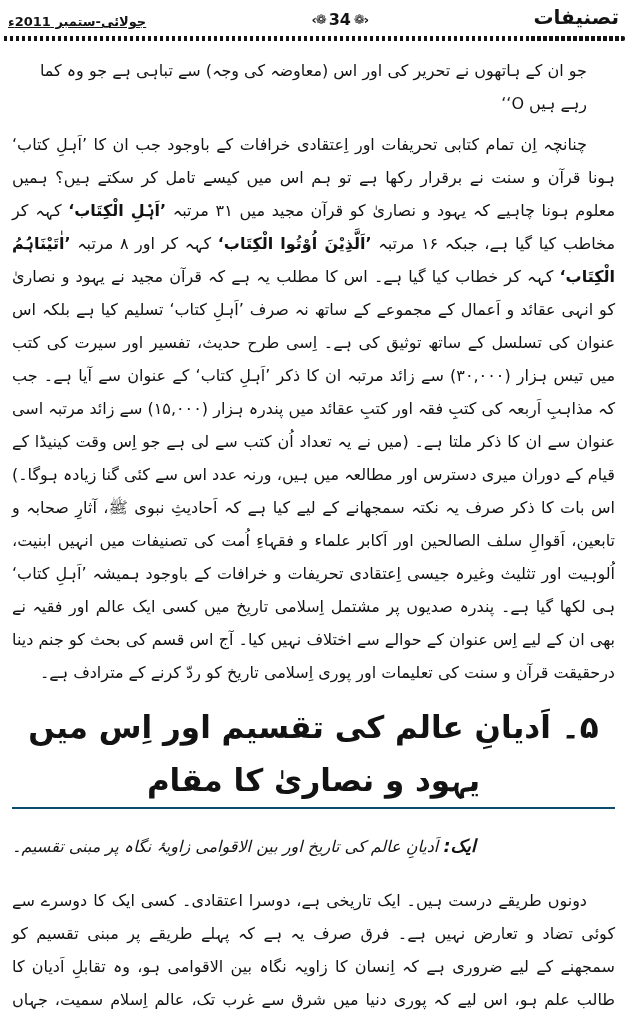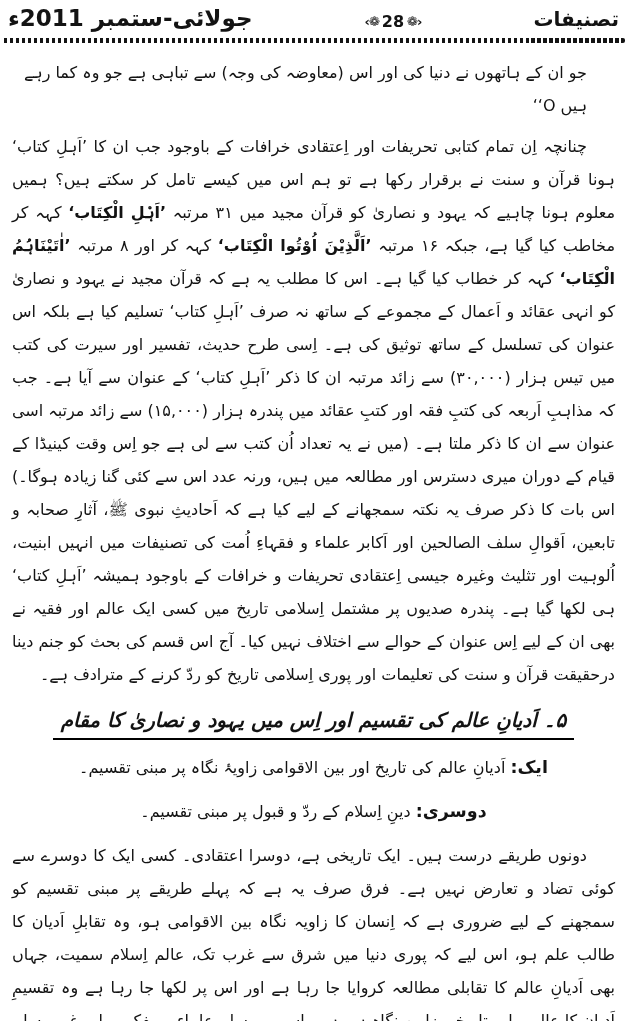--- a/index.html
+++ b/index.html
@@ -17,21 +17,21 @@
   }
   
   .page-header {
     display: flex;
     justify-content: space-between;
     align-items: flex-end;
     padding: 5px 8px 0 8px;
     font-weight: bold;
   }
   .magazine-title { font-size: 20px; letter-spacing: 0.5px; }
-  .issue-date { font-size: 23px; }
+  .issue-date { font-size: 13px; text-decoration: underline; }
   .page-number-wrap {
     direction: ltr;
     font-size: 16px;
     display: flex;
     align-items: center;
     gap: 3px;
   }
   .ornament { font-size: 13px; letter-spacing: -1px; }
   .dotted-rule {
     height: 5px;
@@ -55,65 +55,62 @@
   }
   .para { text-indent: 28px; }
   .b { font-weight: bold; }
   .section-heading-wrap {
     text-align: center;
     margin: 12px 0 10px 0;
   }
   .section-heading {
     display: inline-block;
     font-weight: bold;
-    font-size: 20px;
+    font-size: 31px;
     line-height: 1.7;
-    border-bottom: 2px solid #000000;
+    border-bottom: 2px solid #0c4a6e;
     padding: 0 8px 1px 8px;
-    font-style: italic;
   }
   .division-item {
-    margin: 11px 0;
-    text-align: center;
+    margin: 21px 0;
+    text-align: left;
+    font-style: italic;
   }
   .division-label { font-weight: bold; font-size: 17.5px; }
   .para-last { text-indent: 28px; margin-top: 6px; }
 </style>
 </head>
 <body>
 
 <div class="page">
 
   <div class="page-header">
     <div class="magazine-title">تصنیفات</div>
     <div class="page-number-wrap">
       <span class="ornament">‹❁</span>
-      <span>28</span>
+      <span>34</span>
       <span class="ornament">❁›</span>
     </div>
     <div class="issue-date">جولائی-ستمبر 2011ء</div>
   </div>
 
   <div class="dotted-rule"></div>
 
   <div class="article-body">
 
-    <div class="quote-line">جو ان کے ہاتھوں نے دنیا کی اور اس (معاوضہ کی وجہ) سے تباہی ہے جو وہ کما رہے ہیں O‘‘</div>
+    <div class="quote-line">جو ان کے ہاتھوں نے تحریر کی اور اس (معاوضہ کی وجہ) سے تباہی ہے جو وہ کما رہے ہیں O‘‘</div>
 
     <p class="para"><span>چنانچہ اِن تمام کتابی تحریفات اور اِعتقادی خرافات کے باوجود جب ان کا ’اَہلِ کتاب‘ ہونا قرآن و سنت نے برقرار رکھا ہے تو ہم اس میں کیسے تامل کر سکتے ہیں؟ ہمیں معلوم ہونا چاہیے کہ یہود و نصاریٰ کو قرآن مجید میں ۳۱ مرتبہ </span><span class="b">’اَہْلِ الْکِتَاب‘</span><span> کہہ کر مخاطب کیا گیا ہے، جبکہ ۱۶ مرتبہ </span><span class="b">’اَلَّذِیْنَ اُوْتُوا الْکِتَاب‘</span><span> کہہ کر اور ۸ مرتبہ </span><span class="b">’اٰتَیْنَاہُمُ الْکِتَاب‘</span><span> کہہ کر خطاب کیا گیا ہے۔ اس کا مطلب یہ ہے کہ قرآن مجید نے یہود و نصاریٰ کو انہی عقائد و اَعمال کے مجموعے کے ساتھ نہ صرف ’اَہلِ کتاب‘ تسلیم کیا ہے بلکہ اس عنوان کی تسلسل کے ساتھ توثیق کی ہے۔ اِسی طرح حدیث، تفسیر اور سیرت کی کتب میں تیس ہزار (۳۰,۰۰۰) سے زائد مرتبہ ان کا ذکر ’اَہلِ کتاب‘ کے عنوان سے آیا ہے۔ جب کہ مذاہبِ اَربعہ کی کتبِ فقہ اور کتبِ عقائد میں پندرہ ہزار (۱۵,۰۰۰) سے زائد مرتبہ اسی عنوان سے ان کا ذکر ملتا ہے۔ (میں نے یہ تعداد اُن کتب سے لی ہے جو اِس وقت کینیڈا کے قیام کے دوران میری دسترس اور مطالعہ میں ہیں، ورنہ عدد اس سے کئی گنا زیادہ ہوگا۔) اس بات کا ذکر صرف یہ نکتہ سمجھانے کے لیے کیا ہے کہ اَحادیثِ نبوی ﷺ، آثارِ صحابہ و تابعین، اَقوالِ سلف الصالحین اور اَکابر علماء و فقہاءِ اُمت کی تصنیفات میں انہیں ابنیت، اُلوہیت اور تثلیث وغیرہ جیسی اِعتقادی تحریفات و خرافات کے باوجود ہمیشہ ’اَہلِ کتاب‘ ہی لکھا گیا ہے۔ پندرہ صدیوں پر مشتمل اِسلامی تاریخ میں کسی ایک عالم اور فقیہ نے بھی ان کے لیے اِس عنوان کے حوالے سے اختلاف نہیں کیا۔ آج اس قسم کی بحث کو جنم دینا درحقیقت قرآن و سنت کی تعلیمات اور پوری اِسلامی تاریخ کو ردّ کرنے کے مترادف ہے۔</span></p>
 
     <div class="section-heading-wrap">
       <span class="section-heading">۵۔ اَدیانِ عالم کی تقسیم اور اِس میں یہود و نصاریٰ کا مقام</span>
     </div>
 
 
     <div class="division-item">
       <span class="division-label">ایک:</span><span> اَدیانِ عالم کی تاریخ اور بین الاقوامی زاویۂ نگاہ پر مبنی تقسیم۔</span>
     </div>
 
-    <div class="division-item">
-      <span class="division-label">دوسری:</span><span> دینِ اِسلام کے ردّ و قبول پر مبنی تقسیم۔</span>
-    </div>
 
     <p class="para-last">دونوں طریقے درست ہیں۔ ایک تاریخی ہے، دوسرا اعتقادی۔ کسی ایک کا دوسرے سے کوئی تضاد و تعارض نہیں ہے۔ فرق صرف یہ ہے کہ پہلے طریقے پر مبنی تقسیم کو سمجھنے کے لیے ضروری ہے کہ اِنسان کا زاویہ نگاہ بین الاقوامی ہو، وہ تقابلِ اَدیان کا طالب علم ہو، اس لیے کہ پوری دنیا میں شرق سے غرب تک، عالم اِسلام سمیت، جہاں بھی اَدیانِ عالم کا تقابلی مطالعہ کروایا جا رہا ہے اور اس پر لکھا جا رہا ہے وہ تقسیمِ اَدیان کا عالمی اور تاریخی زاویہ نگاہ ہی ہے۔ اِس پر مسلم علماء و مفکرین اور غیر مسلم مفکرین میں سے کسی کا اختلاف نہیں ہے۔ اِس</p>
 
   </div>
 </div>
 
 </body></html>

